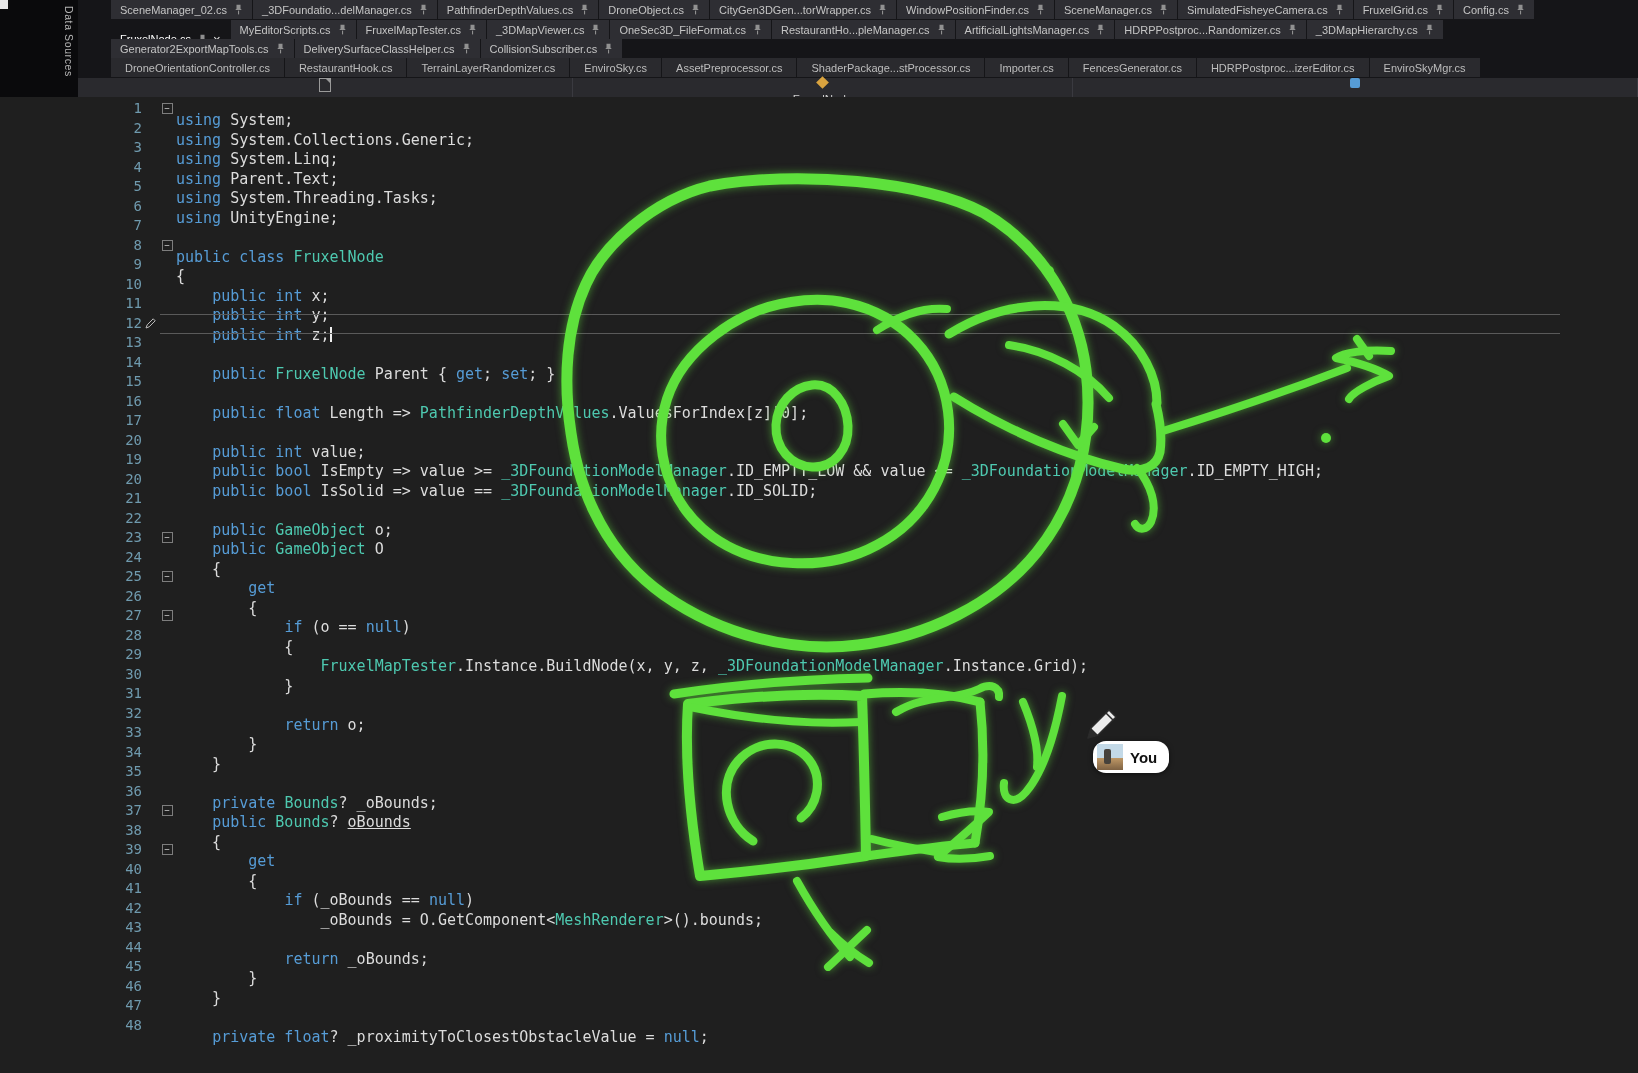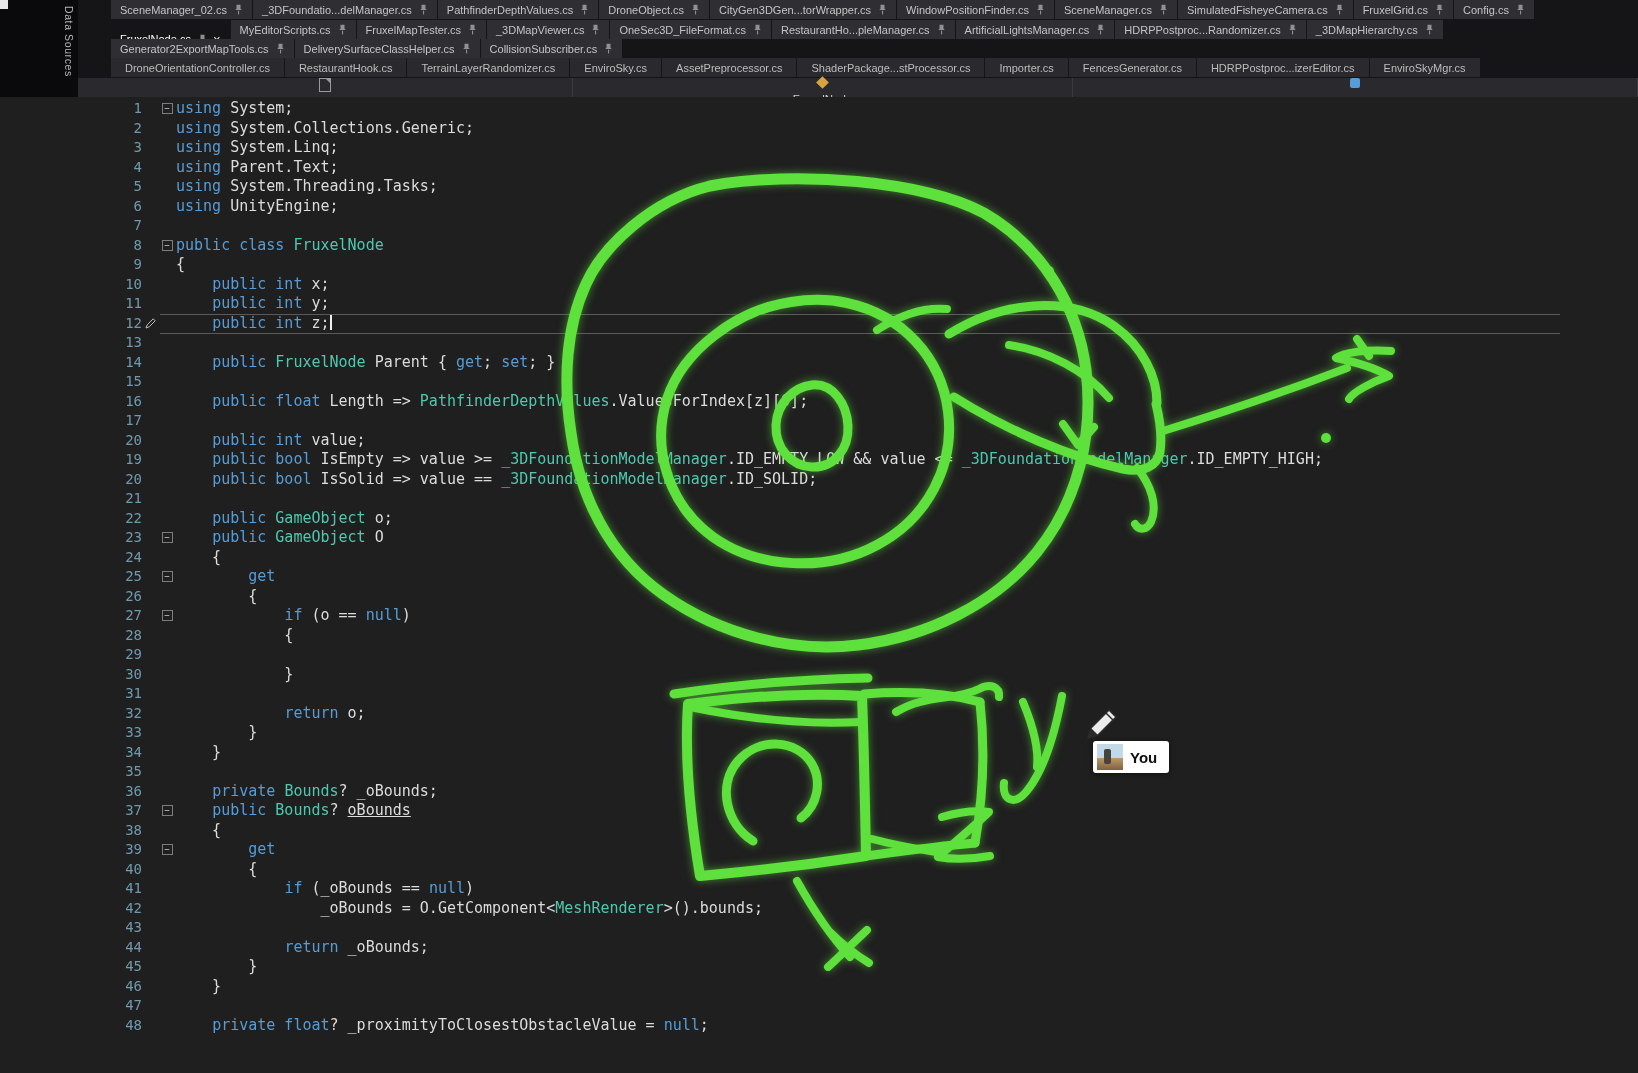--- a/index.html
+++ b/index.html
@@ -45,38 +45,38 @@
     padding-top:2px;
   }
   .code-line{display:flex;height:19.5px;line-height:19.5px;position:relative;}
   .ln{width:142px;flex:none;text-align:right;color:#6f9aae;font-size:14px;}
   .pencil{width:16px;flex:none;display:flex;align-items:center;justify-content:center;}
   .fold{width:18px;flex:none;display:flex;align-items:center;justify-content:center;}
   .fold-box{
     width:11px;height:11px;border:1px solid #7d7d7d;background:#1f1f1f;color:#cfcfcf;
     font-size:9px;line-height:9px;display:flex;align-items:center;justify-content:center;box-sizing:border-box;
   }
-  .code-text{flex:1;color:#dcdcdc;white-space:pre;}
+  .code-text{flex:1;color:#dcdcdc;white-space:pre;margin-top:12px;}
   .tk-kw{color:#569cd6}
   .tk-ty{color:#4ec9b0}
   .tk-pl{color:#dcdcdc}
   .tk-ul{color:#dcdcdc;text-decoration:underline;}
   .caret{display:inline-block;width:2px;height:15px;background:#f0f0f0;vertical-align:-2px;}
   .code-line.current::after{
     content:"";position:absolute;left:160px;right:78px;top:0;height:18px;
     border-top:1px solid #5a5a5a;border-bottom:1px solid #5a5a5a;pointer-events:none;
   }
   
   .annot{position:absolute;left:0;top:0;z-index:5;pointer-events:none;
     filter:drop-shadow(0 0 4px rgba(98,228,62,.55));}
   .annot path,.annot circle{stroke:#5ee13c;fill:none;stroke-linecap:round;stroke-linejoin:round;}
   .annot circle.dot{fill:#5ee13c;stroke:none;}
   .you-chip{
     position:absolute;left:1093px;top:741px;z-index:6;display:flex;align-items:center;gap:7px;
-    background:#ffffff;border-radius:3px;padding:3px 12px 3px 4px;box-shadow:0 1px 5px rgba(0,0,0,.55);
+    background:#ffffff;border-radius:13px;padding:3px 12px 3px 4px;box-shadow:0 1px 5px rgba(0,0,0,.55);
   }
   .you-thumb{width:26px;height:26px;flex:none;position:relative;
     background:linear-gradient(180deg,#c3d9e7 0%,#c3d9e7 52%,#c19a67 52%,#7e6243 100%);}
   .you-thumb::after{content:"";position:absolute;left:7px;top:5px;width:7px;height:15px;background:#46423c;border-radius:2px;}
   .you-text{font-weight:bold;font-size:15px;color:#101010;}
   .pencil-cursor{position:absolute;left:1082px;top:702px;z-index:7;}
 </style>
 </head>
 <body>
 
@@ -523,20 +523,21 @@
       <div class="code-line">
         <span class="ln">28</span>
         <span class="pencil"></span>
         <span class="fold"></span>
         <span class="code-text"><span class="tk-pl">            {</span></span>
       </div>
       <div class="code-line">
         <span class="ln">29</span>
         <span class="pencil"></span>
         <span class="fold"></span>
+        <span class="code-text"><span class="tk-pl">                </span><span class="tk-ty">FruxelMapTester</span><span class="tk-pl">.Instance.BuildNode(x, y, z, </span><span class="tk-ty">_3DFoundationModelManager</span><span class="tk-pl">.Instance.Grid);</span></span>
       </div>
       <div class="code-line">
         <span class="ln">30</span>
         <span class="pencil"></span>
         <span class="fold"></span>
         <span class="code-text"><span class="tk-pl">            }</span></span>
       </div>
       <div class="code-line">
         <span class="ln">31</span>
         <span class="pencil"></span>

